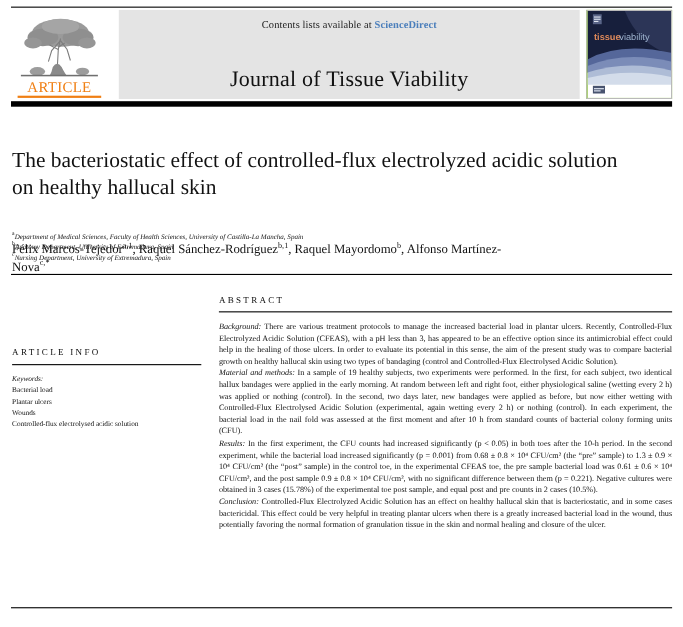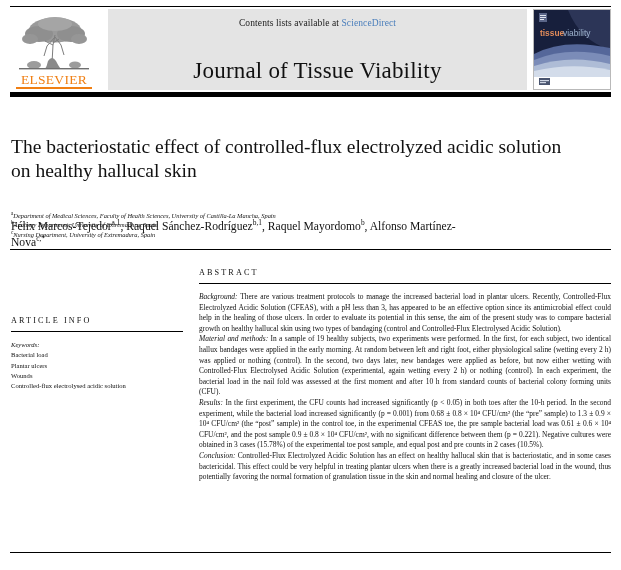--- a/index.html
+++ b/index.html
@@ -91,23 +91,24 @@
   }
   .banner-top {
     font-size: 9.5px;
     color: #1a1a1a;
     letter-spacing: 0.1px;
     font-family: "Liberation Serif", serif;
   }
   .banner-top a.sd {
     color: #4a7ebb;
     text-decoration: none;
+    font-weight: bold;
   }
   .banner-title {
-    font-size: 23px;
+    font-size: 20px;
     font-family: "Liberation Serif", serif;
     color: #111;
     letter-spacing: 0.2px;
     line-height: 1;
   }
   .banner-home {
     font-size: 9.5px;
     font-family: "Liberation Sans", sans-serif;
     color: #1a1a1a;
   }
@@ -284,21 +285,21 @@
           <path d="M38 22 L44 30 L47 40"></path>
           <path d="M38 22 L30 31 L27 41"></path>
           <path d="M36 28 L42 24"></path>
           <path d="M36 30 L28 26"></path>
         </g>
         <path d="M31 46 q4 -6 8 0 q3 6 5 8 l-16 0 q2 -3 3 -8 z" fill="#8a8a8a"></path>
         <ellipse cx="17" cy="50" rx="7" ry="4" fill="#9c9c9c"></ellipse>
         <ellipse cx="58" cy="50" rx="6" ry="3.5" fill="#9c9c9c"></ellipse>
         <rect x="2" y="53" width="70" height="1.4" fill="#6f6f6f"></rect>
       </svg>
-      <div class="elsevier-word">ELSEVIER</div>
+      <div class="elsevier-word">ARTICLE</div>
       <div class="elsevier-underline"></div>
     </div>
 
     <div class="banner">
       <div class="banner-top">
         <span>Contents lists available at </span><a class="sd" href="#">ScienceDirect</a>
       </div>
       <div class="banner-title">Journal of Tissue Viability</div>
     </div>
 

